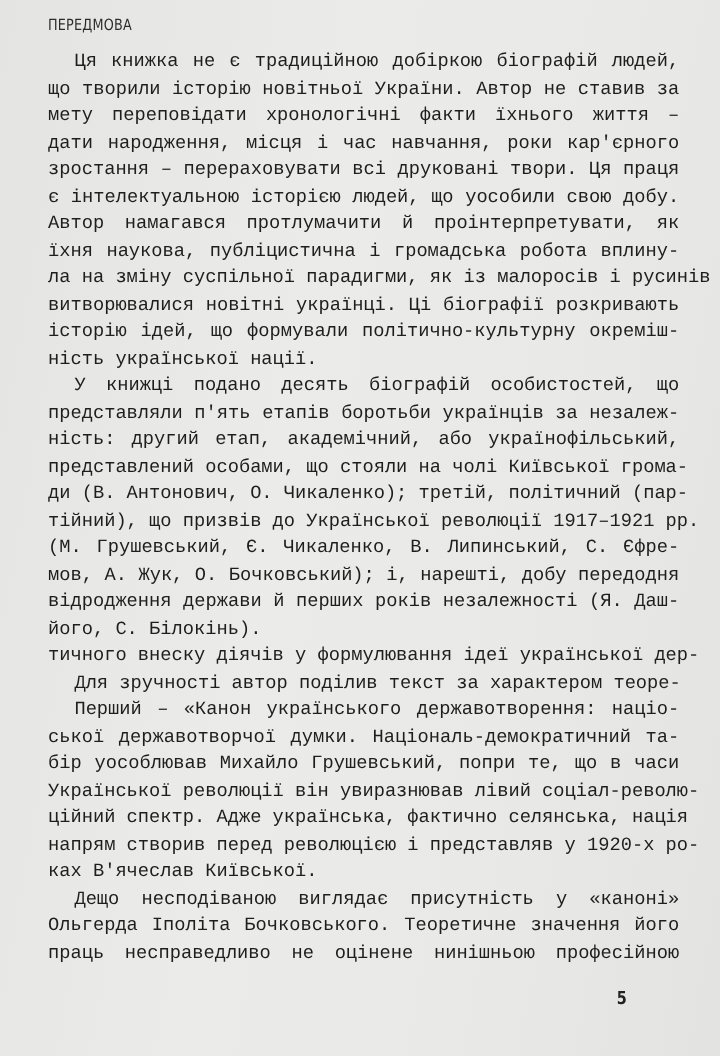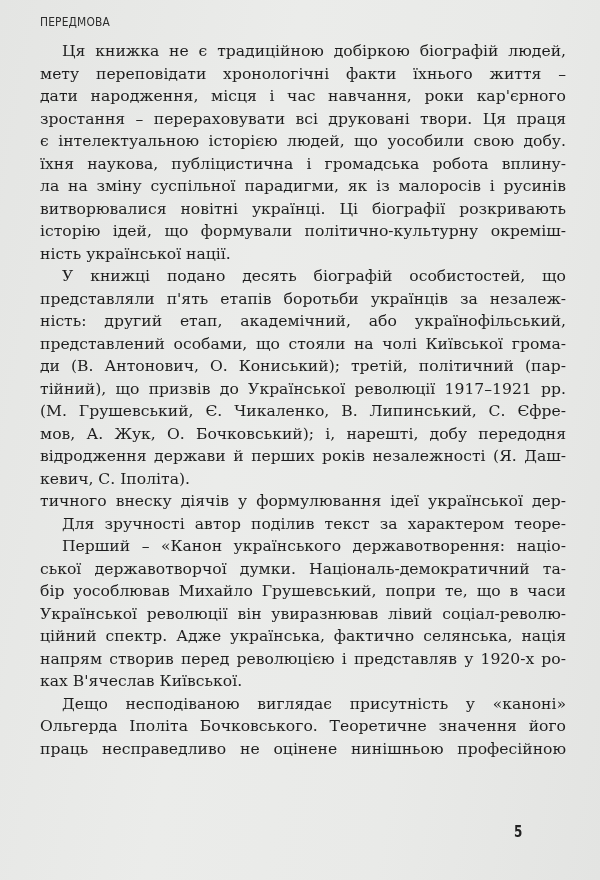--- a/index.html
+++ b/index.html
@@ -40,20 +40,21 @@
       line-height: 22.5px;
       color: #1e1e1e;
     }
     .line {
       display: block;
       white-space: nowrap;
       text-align: justify;
       text-align-last: justify;
       height: 22.5px;
       overflow: visible;
+      font-family: Liberation Mono, monospace;
     }
     .line.last {
       text-align: left;
       text-align-last: left;
     }
     .line.indent {
       padding-left: 22px;
     }
     .line span.t {
       display: inline-block;
@@ -79,42 +80,44 @@
 </head>
 <body>
 
 <div class="page">
   <div class="running-head">ПЕРЕДМОВА</div>
 
   <div class="text-block">
 
     <div class="paragraph">
       <div class="line indent"><span class="t">Ця книжка не є традиційною добіркою біографій людей,</span></div>
+      <div class="line"><span class="t">що творили історію новітньої України. Автор не ставив за</span></div>
       <div class="line"><span class="t">мету переповідати хронологічні факти їхнього життя –</span></div>
       <div class="line"><span class="t">дати народження, місця і час навчання, роки кар'єрного</span></div>
       <div class="line"><span class="t">зростання – перераховувати всі друковані твори. Ця праця</span></div>
       <div class="line"><span class="t">є інтелектуальною історією людей, що уособили свою добу.</span></div>
+      <div class="line"><span class="t">Автор намагався протлумачити й проінтерпретувати, як</span></div>
       <div class="line"><span class="t">їхня наукова, публіцистична і громадська робота вплину-</span></div>
       <div class="line"><span class="t">ла на зміну суспільної парадигми, як із малоросів і русинів</span></div>
       <div class="line"><span class="t">витворювалися новітні українці. Ці біографії розкривають</span></div>
       <div class="line"><span class="t">історію ідей, що формували політично-культурну окреміш-</span></div>
       <div class="line last"><span class="t">ність української нації.</span></div>
     </div>
 
     <div class="paragraph">
       <div class="line indent"><span class="t">У книжці подано десять біографій особистостей, що</span></div>
       <div class="line"><span class="t">представляли п'ять етапів боротьби українців за незалеж-</span></div>
       <div class="line"><span class="t">ність: другий етап, академічний, або українофільський,</span></div>
       <div class="line"><span class="t">представлений особами, що стояли на чолі Київської грома-</span></div>
-      <div class="line"><span class="t">ди (В. Антонович, О. Кониський); третій, політичний (пар-</span></div>
+      <div class="line"><span class="t">ди (В. Антонович, О. Чикаленко); третій, політичний (пар-</span></div>
       <div class="line"><span class="t">тійний), що призвів до Української революції 1917–1921 рр.</span></div>
       <div class="line"><span class="t">(М. Грушевський, Є. Чикаленко, В. Липинський, С. Єфре-</span></div>
       <div class="line"><span class="t">мов, А. Жук, О. Бочковський); і, нарешті, добу передодня</span></div>
       <div class="line"><span class="t">відродження держави й перших років незалежності (Я. Даш-</span></div>
-      <div class="line last"><span class="t">кевич, С. Іполіта).</span></div>
+      <div class="line last"><span class="t">його, С. Білокінь).</span></div>
     </div>
 
     <div class="paragraph">
       <div class="line"><span class="t">тичного внеску діячів у формулювання ідеї української дер-</span></div>
       <div class="line indent"><span class="t">Для зручності автор поділив текст за характером теоре-</span></div>
     </div>
 
     <div class="paragraph">
       <div class="line indent"><span class="t">Перший – «Канон українського державотворення: націо-</span></div>
       <div class="line"><span class="t">ської державотворчої думки. Національ-демократичний та-</span></div>

